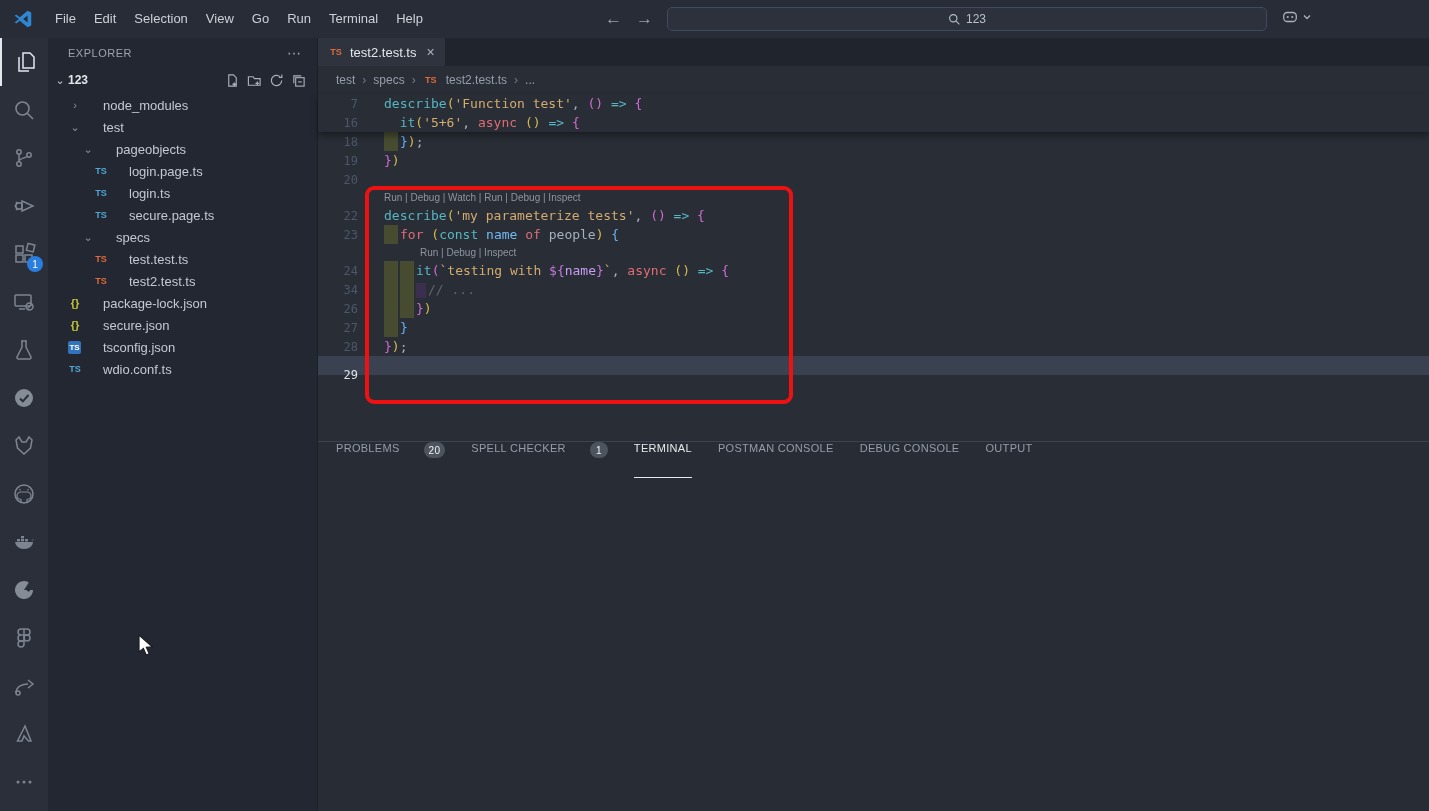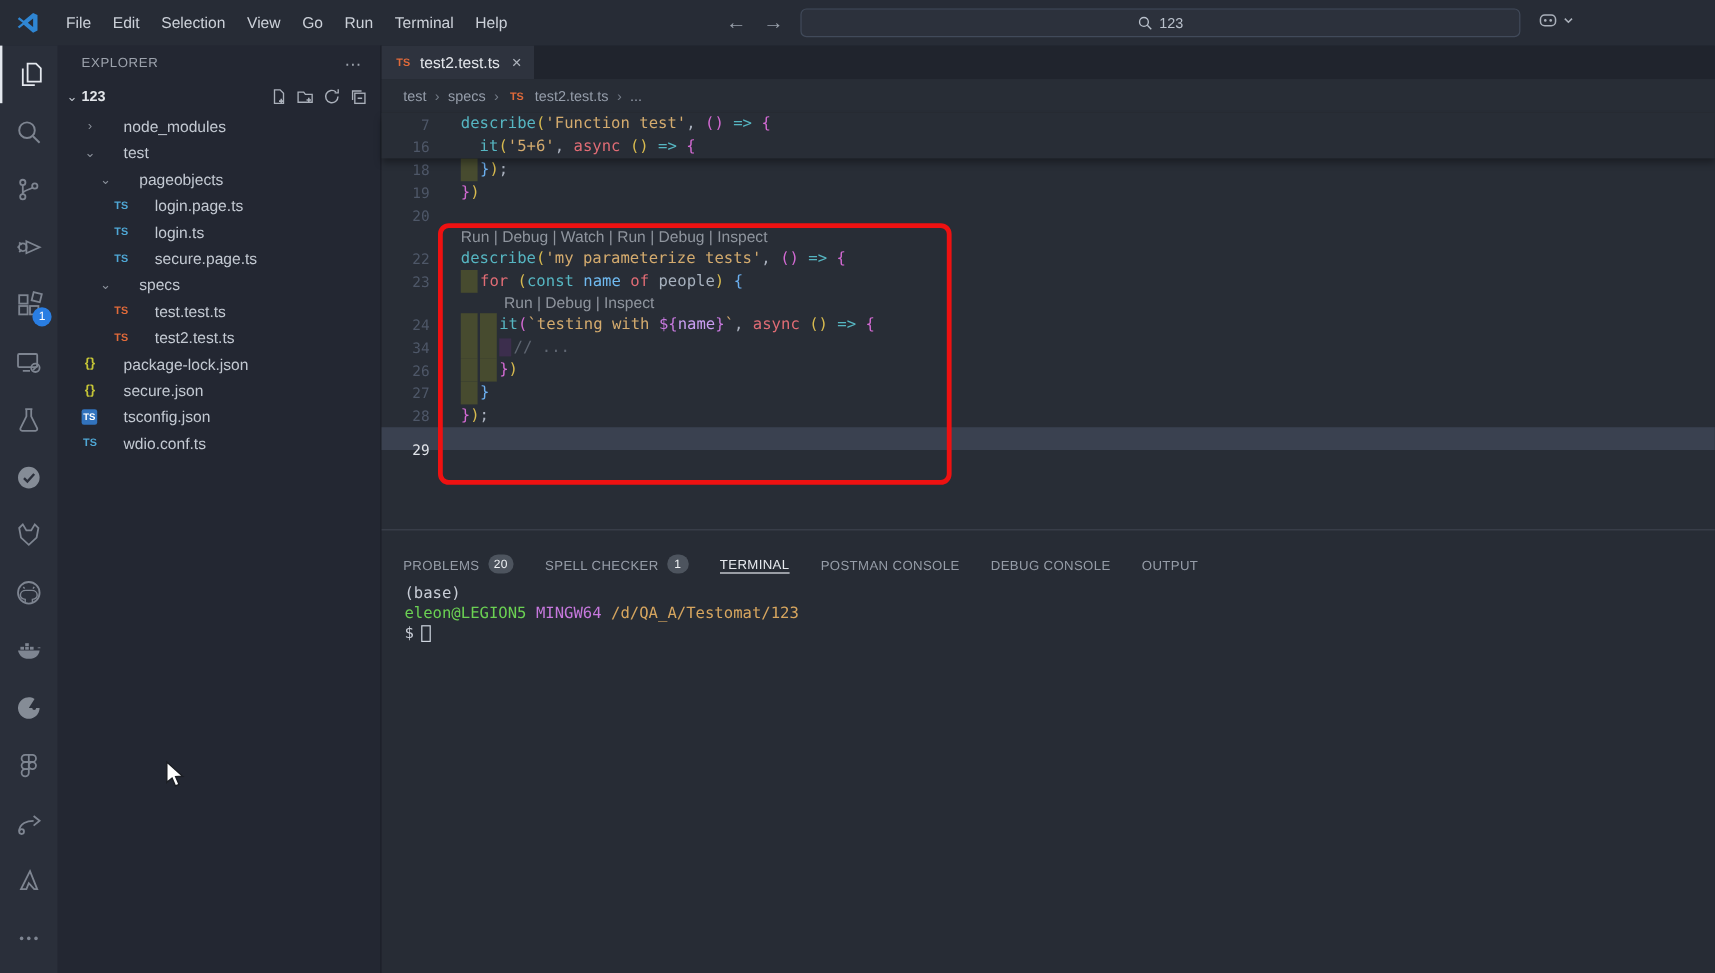--- a/index.html
+++ b/index.html
@@ -75,42 +75,42 @@
     background:#282d36; font-family:"DejaVu Sans Mono", monospace; font-size:13px; }
   #sticky { box-shadow:0 4px 6px rgba(0,0,0,.35); position:relative; z-index:2;
     background:#282d36; }
   .row { height:19px; display:flex; align-items:center; position:relative; }
   .row.cur { background:#3a4150; }
   .ln { width:66px; padding-right:26px; text-align:right; color:#4e5768;
     flex:none; font-size:12px; }
   .row.cur .ln { color:#e0e3e8;margin-top:19px; }
   .code { white-space:pre; line-height:19px; }
   .lens { height:17px; line-height:17px; padding-left:66px;
-    font-family:"Liberation Sans",sans-serif; font-size:13px; color:#8f959e; }
+    font-family:"Liberation Sans",sans-serif; font-size:10px; color:#8f959e; }
   .tok.txt { color:#abb2bf; } .tok.txt2 { color:#a6b0bd; }
   .tok.fn  { color:#56b6c2; } .tok.kw  { color:#e06c75; }
   .tok.kw2 { color:#61afef; } .tok.var { color:#70baf0; }
   .tok.varp{ color:#c89df0; } .tok.str { color:#d4ab6e; }
   .tok.b1  { color:#d7ba4f; } .tok.b2  { color:#d36ad3; }
   .tok.b3  { color:#6cb0f0; } .tok.op  { color:#56b6c2; }
   .tok.mag { color:#c678dd; } .tok.cm  { color:#5f6672; }
   .tok.cov { display:inline-block; width:14px; height:19px; vertical-align:top;
     background:#474b2f; margin-right:2px; }
   .tok.selbox { display:inline-block; width:10px; height:15px; vertical-align:middle;
     background:#3c2e4d; margin-right:2px; }
 
   #redbox { position:absolute; left:365px; top:186px; width:428px; height:218px;
     border:4px solid #ee1111; border-radius:9px; z-index:5; pointer-events:none; }
 
   
   #panel { position:absolute; left:318px; top:441px; right:0; bottom:0;
     background:#272c35; border-top:1px solid #3d434e; }
   #panel-tabs { height:36px; display:flex; align-items:center; padding-left:18px;
     gap:26px; }
-  .ptab { display:flex; align-items:flex-end; gap:7px; font-size:11px; color:#969da8;
+  .ptab { display:flex; align-items:flex-start; gap:24px; font-size:11px; color:#969da8;
     height:36px; cursor:pointer; letter-spacing:0.3px; }
   .ptab.active { color:#e6e9ee; border-bottom:1px solid #e6e9ee; }
   .pbadge { background:#4d545e; color:#f0f2f5; border-radius:9px; font-size:10px;
     min-width:18px; height:16px; display:flex; align-items:center;
     justify-content:center; padding:0 5px; }
   #terminal { padding:8px 0 0 19px; font-family:"DejaVu Sans Mono",monospace;
     font-size:13px; line-height:17px; }
   .t-def { color:#c8cdd6; } .t-green { color:#6bd153; }
   .t-mag  { color:#c678dd; } .t-gold { color:#d7a65f; }
   .t-cursor { display:inline-block; width:8px; height:14px;
@@ -456,28 +456,17 @@
     <div class="ptab">
       <span>POSTMAN CONSOLE</span>
     </div>
     <div class="ptab">
       <span>DEBUG CONSOLE</span>
     </div>
     <div class="ptab">
       <span>OUTPUT</span>
     </div>
   </div>
-  <div id="terminal">
-    <div class="t-def">(base)</div>
-    <div>
-      <span class="t-green">eleon@LEGION5</span>
-      <span class="t-mag"> </span><span class="t-mag">MINGW64</span>
-      <span class="t-gold"> </span><span class="t-gold">/d/QA_A/Testomat/123</span>
-    </div>
-    <div>
-      <span class="t-def">$</span><span class="t-cursor"></span>
-    </div>
-  </div>
 </div>
 
 <svg id="mouse-cursor" width="20" height="26" viewBox="0 0 20 26">
   <path d="M2 1l0 17 4.4-3.6 2.8 6.6 3-1.3-2.8-6.4 5.8-.4z" fill="#fff" stroke="#1b1e24" stroke-width="1.2"></path>
 </svg>
 
 </body></html>

